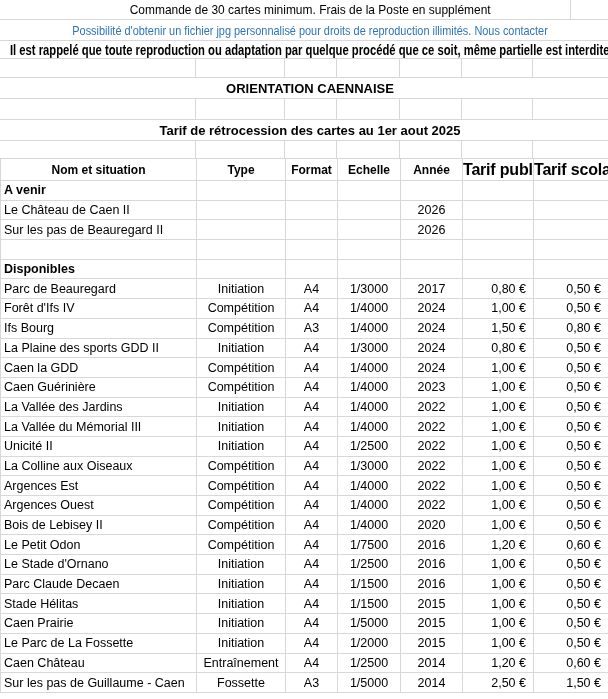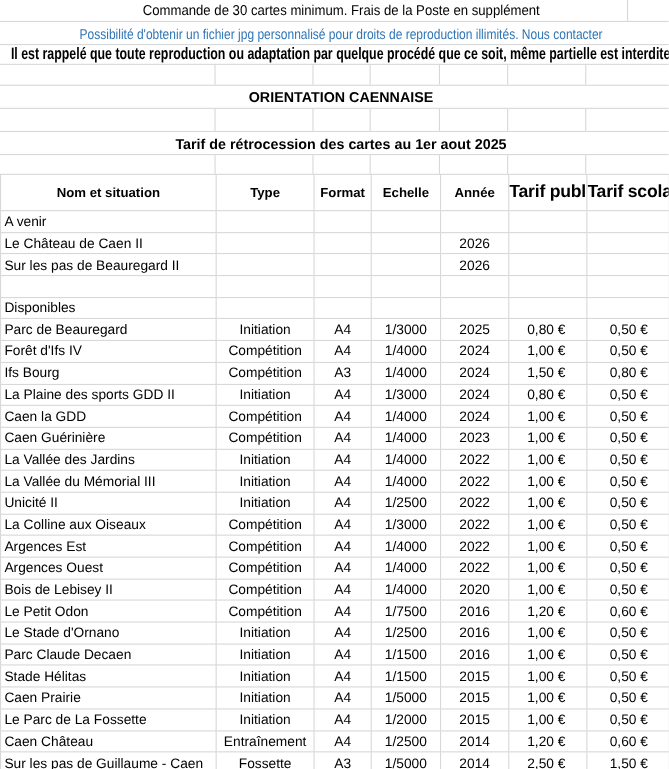--- a/index.html
+++ b/index.html
@@ -32,27 +32,27 @@
   .gridrow .gc { height:100%; border-right:1px solid #D8D8D8; }
   .gc0{width:196px;} .gc1{width:89px;} .gc2{width:52px;} .gc3{width:63px;}
   .gc4{width:62px;} .gc5{width:71px;} .gc6{width:75px; border-right:none !important;}
 
   .tick570 { position:absolute; left:570px; top:0; width:1px; height:20px; background:#D8D8D8; }
 
   
   table { border-collapse:collapse; table-layout:fixed; width:608px; }
   th, td { border:1px solid #D8D8D8; overflow:hidden; white-space:nowrap;
            vertical-align:middle; padding:0; }
-  thead th { height:33px; font-size:12px; font-weight:bold; text-align:center; }
+  thead th { height:22px; font-size:12px; font-weight:bold; text-align:center; }
   thead th.c5, thead th.c6 { font-size:16px; letter-spacing:-0.2px; }
   tbody td { height:19.7px; font-size:12.5px; }
   td.c0 { text-align:left; padding-left:3px; }
   td.c1, td.c2, td.c3, td.c4 { text-align:center; }
-  td.c5, td.c6 { text-align:right; padding-right:19px; }
-  td.section-label { font-weight:normal; }
+  td.c5, td.c6 { text-align:right; padding-right:7px; }
+  td.section-label { font-weight:bold; }
 </style>
 </head>
 <body>
 
 <div class="sheet">
 
   <div class="row r1">
     <span class="txt">Commande de 30 cartes minimum. Frais de la Poste en supplément</span>
   </div>
   <div class="tick570"></div>
@@ -168,21 +168,21 @@
           <td class="c3"></td>
           <td class="c4"></td>
           <td class="c5"></td>
           <td class="c6"></td>
         </tr>
         <tr>
           <td class="c0">Parc de Beauregard</td>
           <td class="c1">Initiation</td>
           <td class="c2">A4</td>
           <td class="c3">1/3000</td>
-          <td class="c4">2025</td>
+          <td class="c4">2017</td>
           <td class="c5">0,80 €</td>
           <td class="c6">0,50 €</td>
         </tr>
         <tr>
           <td class="c0">Forêt d'Ifs IV</td>
           <td class="c1">Compétition</td>
           <td class="c2">A4</td>
           <td class="c3">1/4000</td>
           <td class="c4">2024</td>
           <td class="c5">1,00 €</td>

